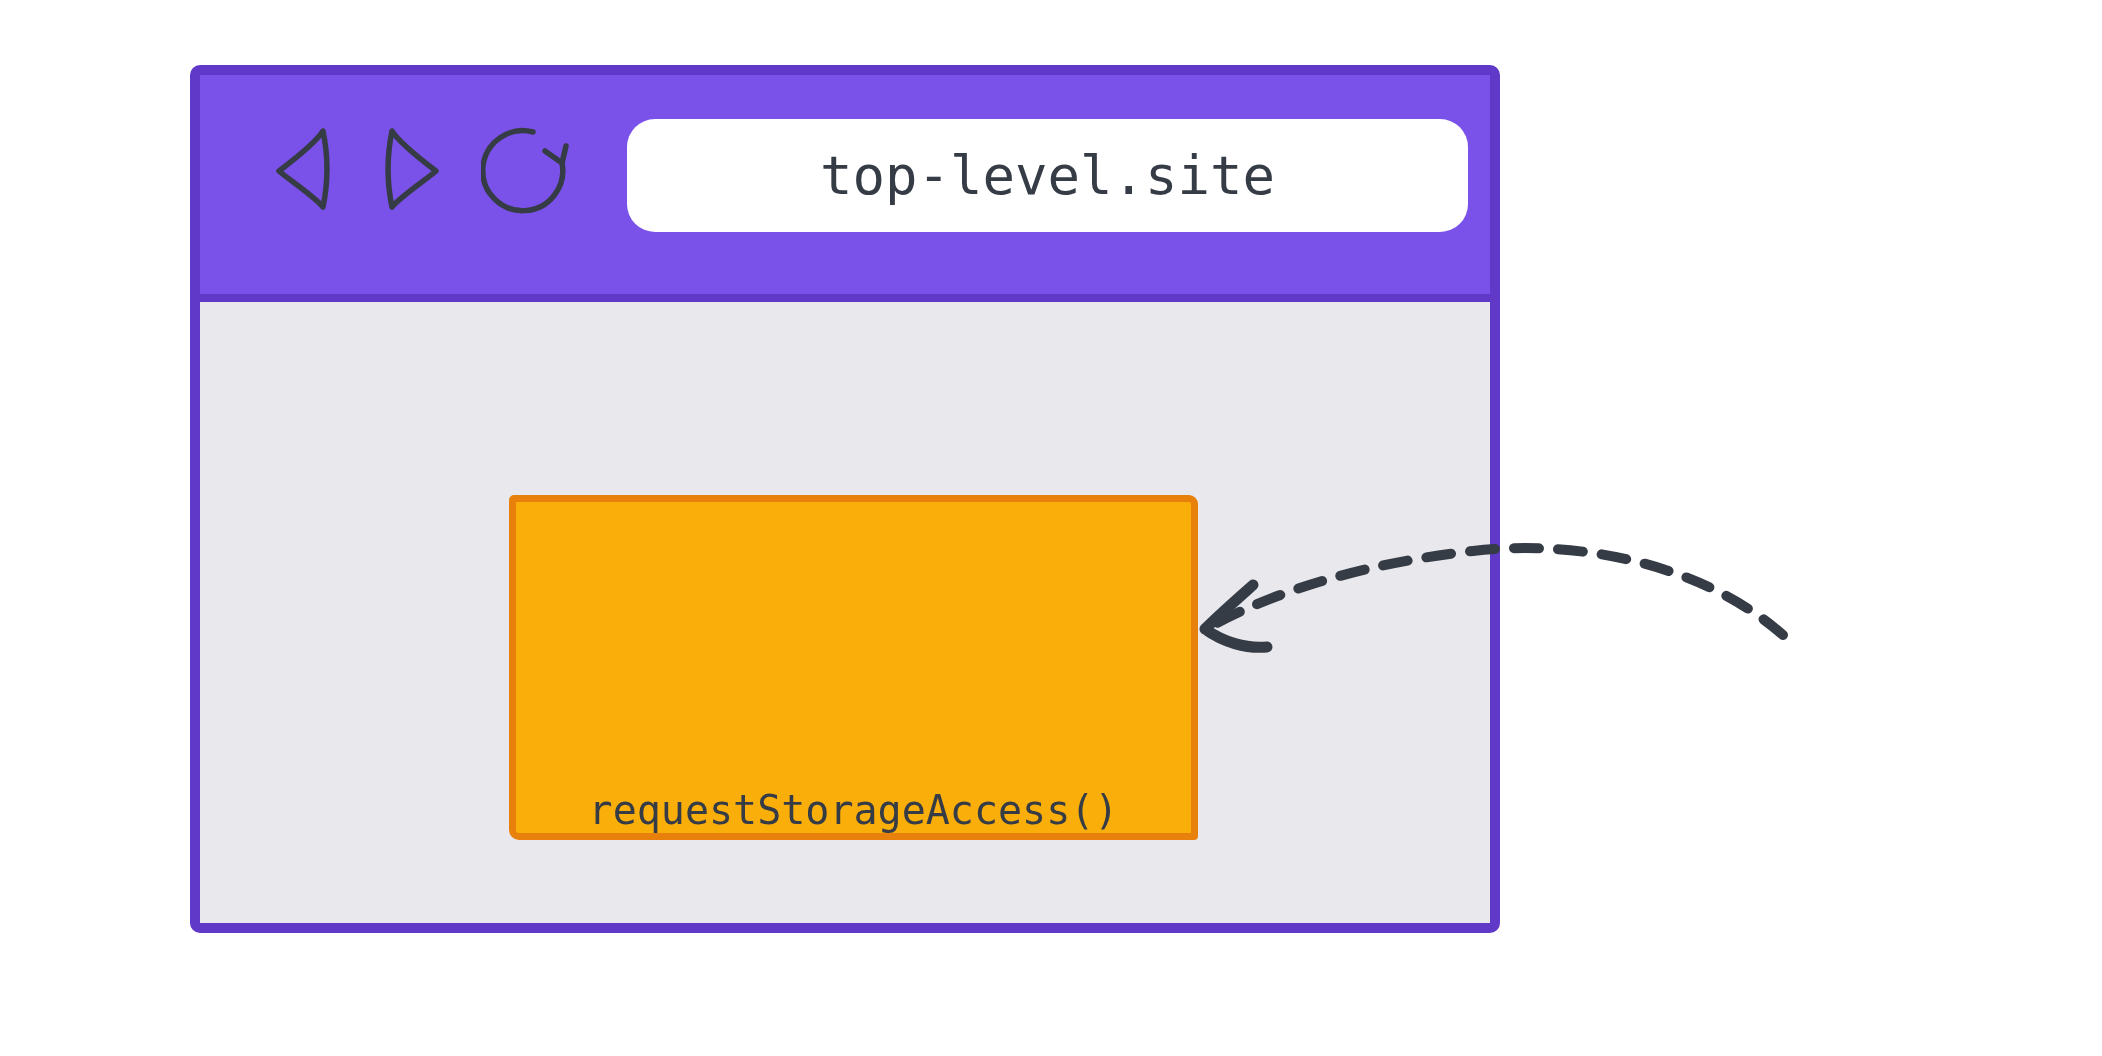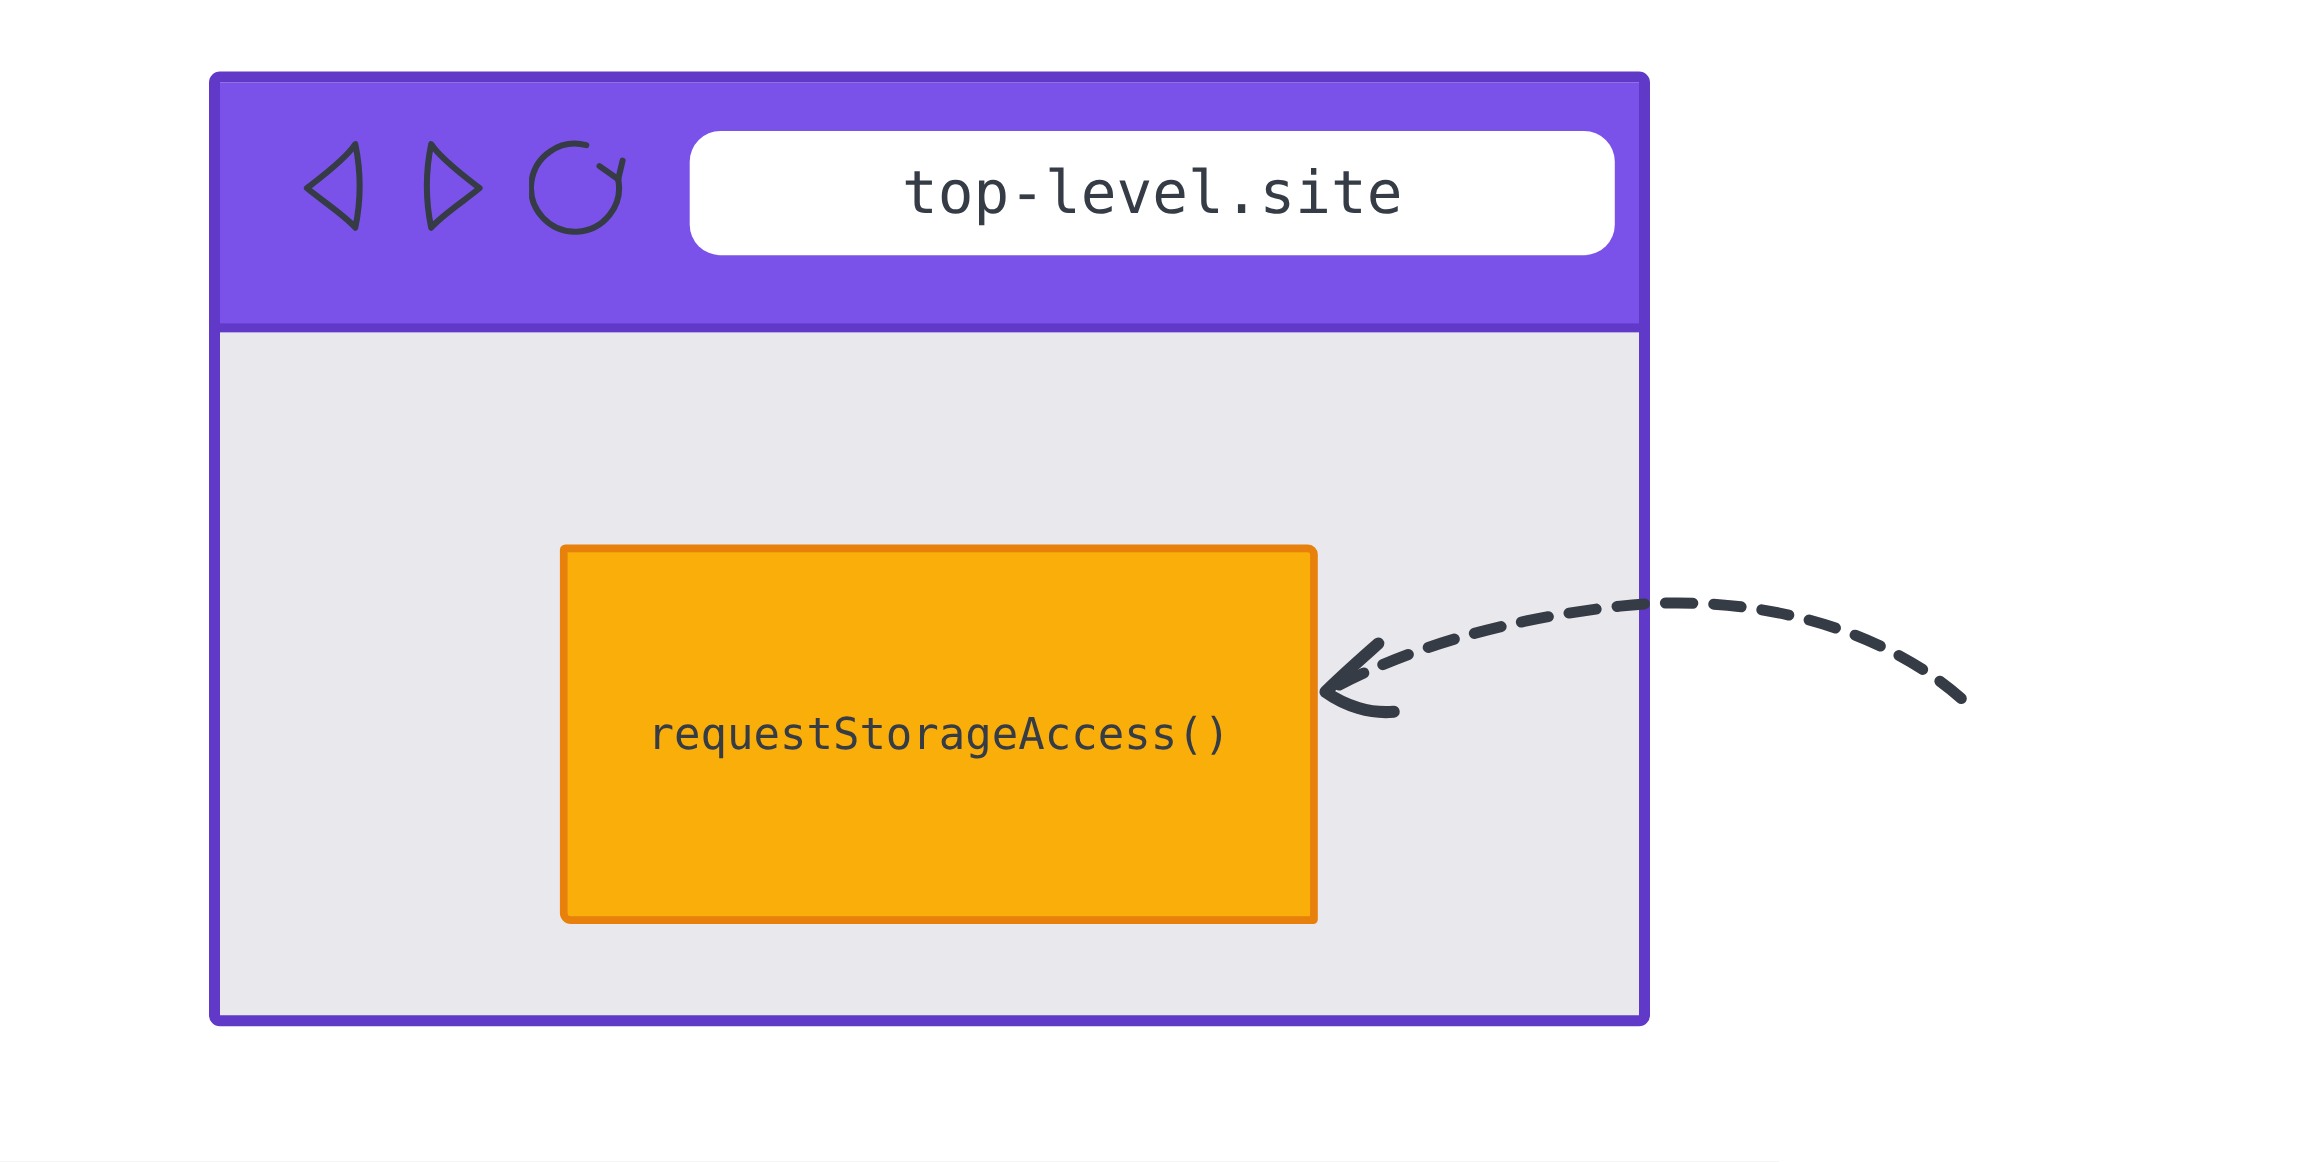--- a/index.html
+++ b/index.html
@@ -66,21 +66,21 @@
 
   
   .content{position:absolute;left:0;top:227px;right:0;bottom:0;}
   .embedded-frame{
     position:absolute;
     left:309px;top:193px;
     width:689px;height:345px;
     background:var(--frame-fill);
     border:7px solid var(--frame-border);
     border-radius:5px 9px 4px 10px;
-    display:flex;align-items:center;justify-content:center;
+    display:flex;align-items:flex-end;justify-content:center;
   }
   .frame-label{
     font-size:40px;
     color:var(--ink);
     white-space:nowrap;
   }
 
   
   .arrow-overlay{
     position:absolute;inset:0;

